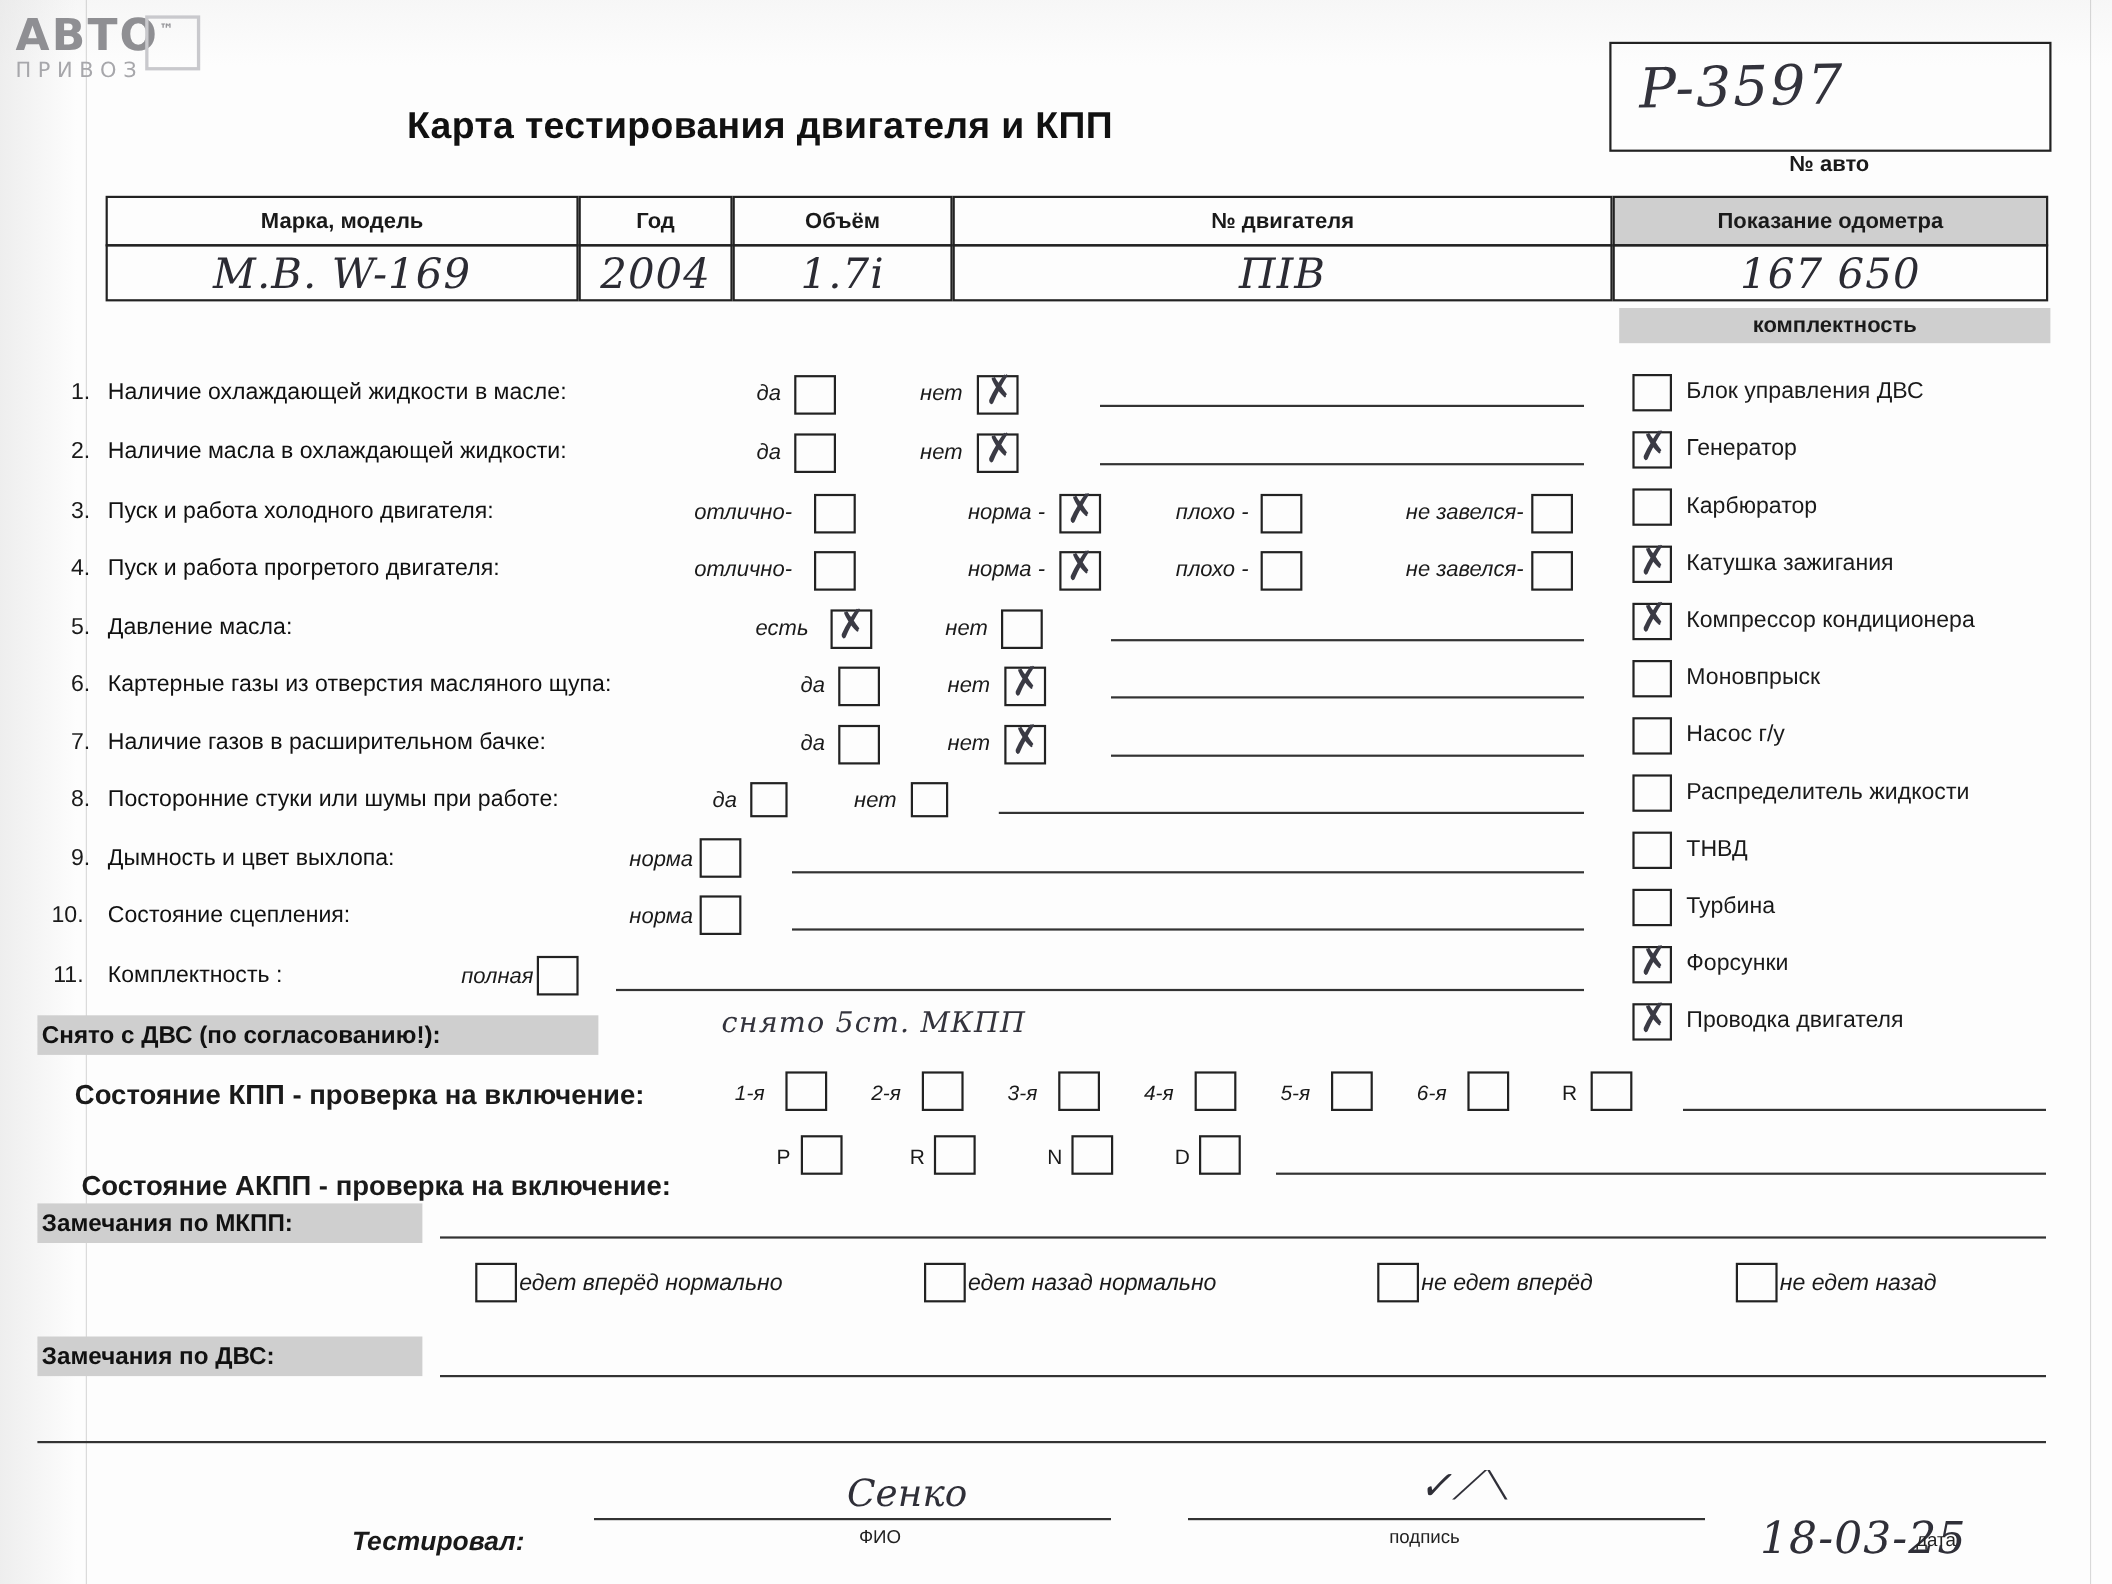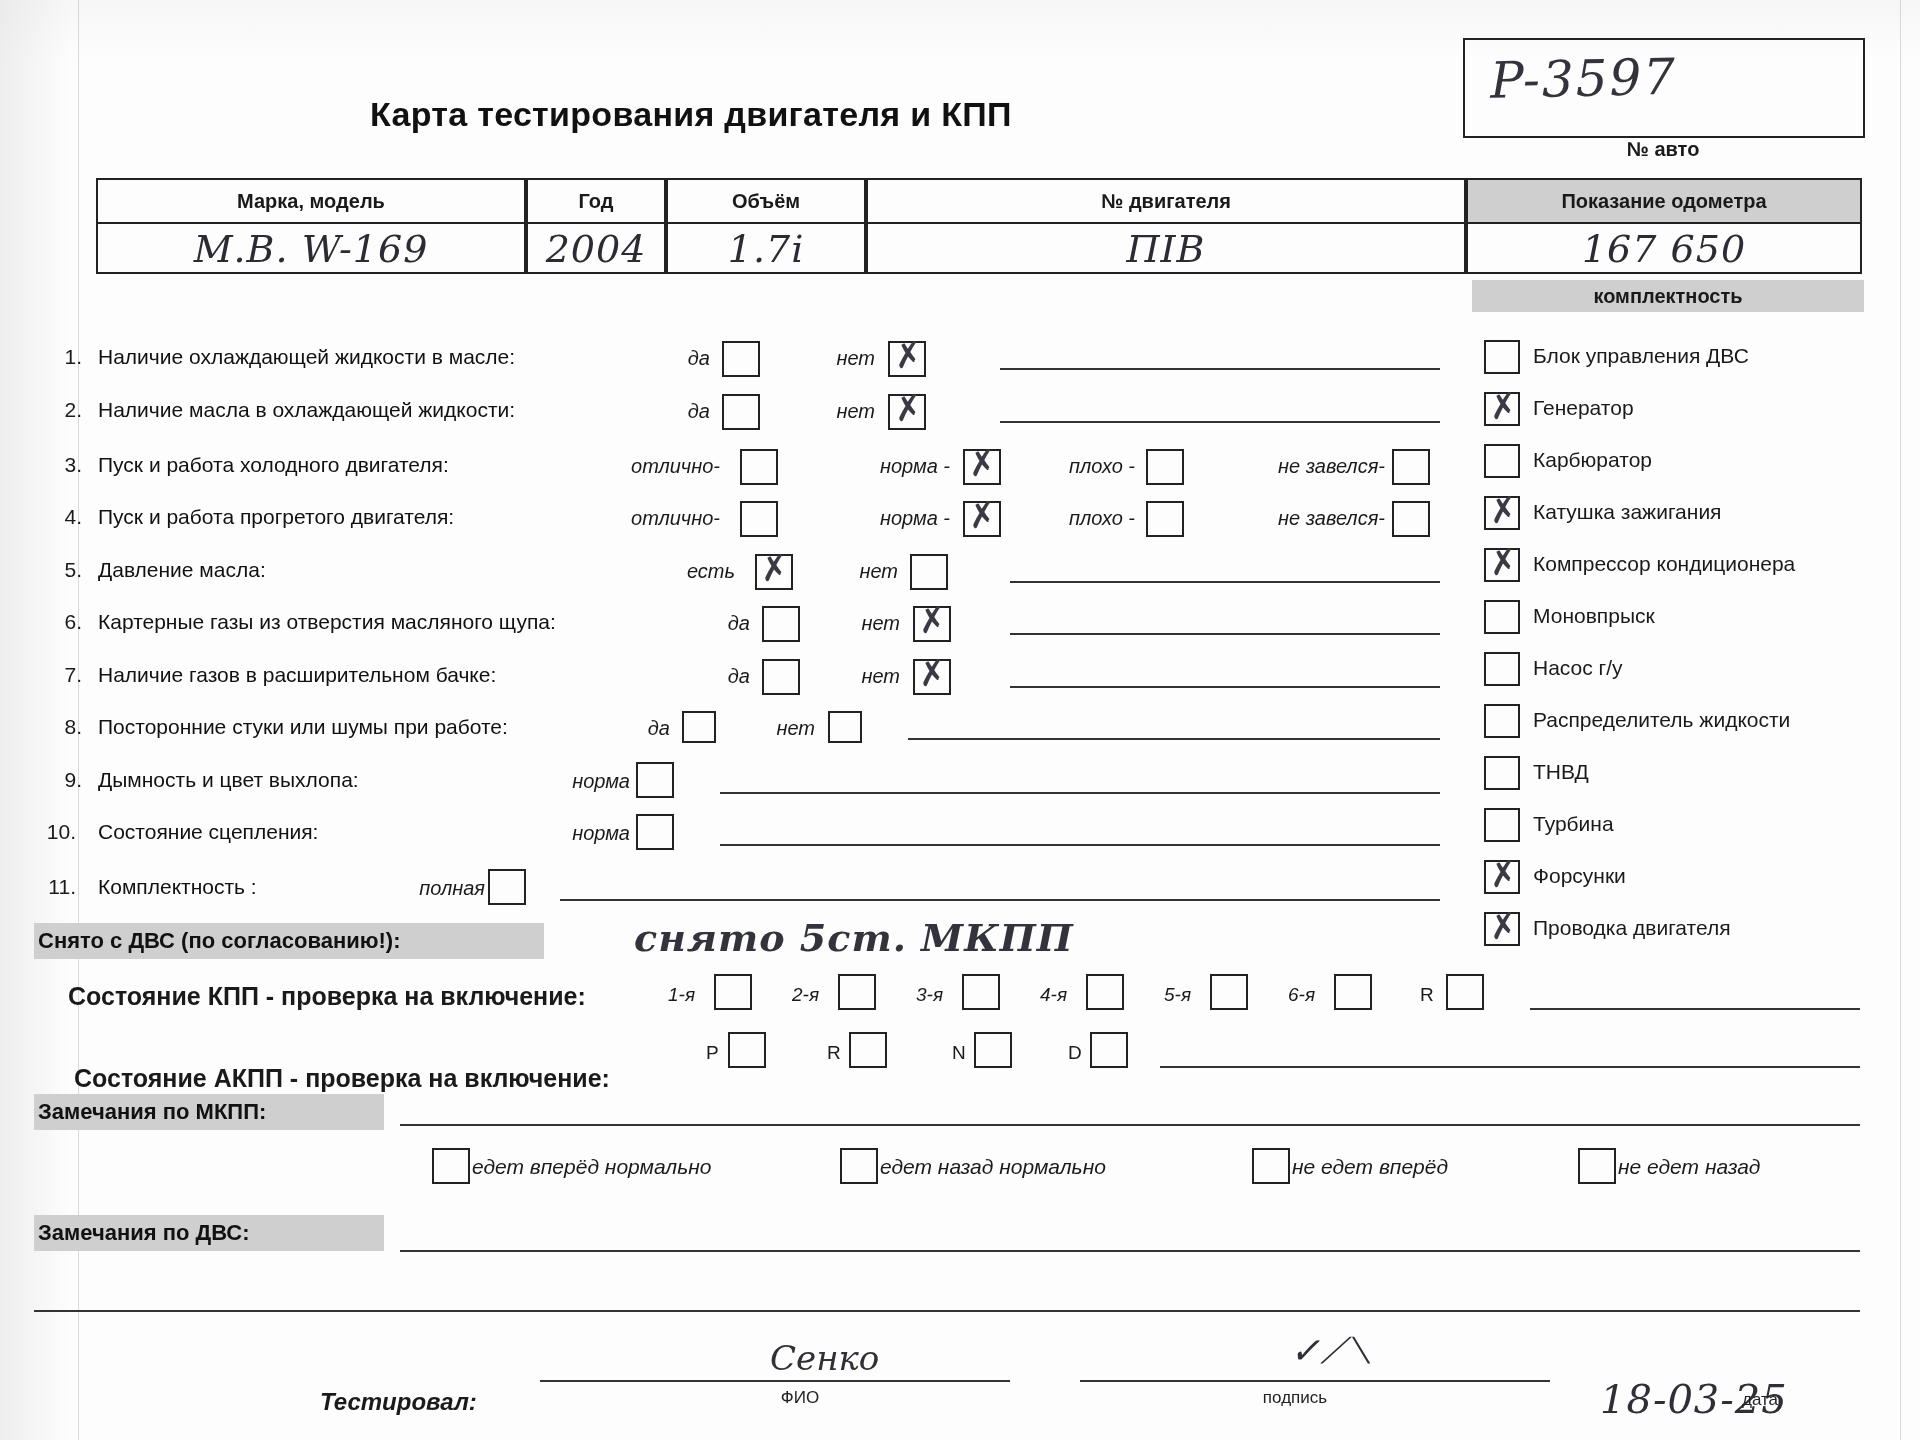--- a/index.html
+++ b/index.html
@@ -263,20 +263,25 @@
   }
 </style>
 </head>
 <body>
 
 <div class="sheet">
   <div class="paper-shade"></div>
   <div class="fold-line" style="left:78px;"></div>
   <div class="fold-line" style="left:1900px;"></div>
 
+  <div class="logo">
+    <div class="logo-box"></div>
+    <div class="logo-main"><span>АВТО</span><span class="logo-tm">™</span></div>
+    <div class="logo-sub">ПРИВОЗ</div>
+  </div>
 
   <div class="title">Карта тестирования двигателя  и КПП</div>
 
   <div class="carnum-box"></div>
   <div class="carnum-value hand" style="position:absolute;">P-3597</div>
   <div class="carnum-label">№ авто</div>
 
   <div class="hdr">
     <div class="cell lab" style="left:0px; width:430px;">Марка, модель</div>
     <div class="cell lab" style="left:430px; width:140px;">Год</div>
@@ -423,21 +428,21 @@
 
   <div class="compl-box" style="top:860px;"></div>
   <div class="mark" style="left:1489px; top:857px;">✗</div>
   <div class="compl-item" style="top:864px;">Форсунки</div>
 
   <div class="compl-box" style="top:912px;"></div>
   <div class="mark" style="left:1489px; top:909px;">✗</div>
   <div class="compl-item" style="top:916px;">Проводка двигателя</div>
 
   <div class="secbar" style="left:34px; top:923px; width:510px; height:36px; line-height:36px;">Снято с ДВС (по согласованию!):</div>
-  <div class="hand" style="left:634px; top:915px; font-size:38px; letter-spacing:1px;font-weight:bold;">снято  5ст. МКПП</div>
+  <div class="hand" style="left:656px; top:915px; font-size:26px; letter-spacing:1px;">снято  5ст. МКПП</div>
 
   <div class="seclabel" style="left:68px; top:982px;">Состояние КПП - проверка на включение:</div>
   <div class="gearlab" style="left:668px; top:984px;">1-я</div>
   <div class="chk" style="left:714px; top:974px;"></div>
   <div class="gearlab" style="left:792px; top:984px;">2-я</div>
   <div class="chk" style="left:838px; top:974px;"></div>
   <div class="gearlab" style="left:916px; top:984px;">3-я</div>
   <div class="chk" style="left:962px; top:974px;"></div>
   <div class="gearlab" style="left:1040px; top:984px;">4-я</div>
   <div class="chk" style="left:1086px; top:974px;"></div>

